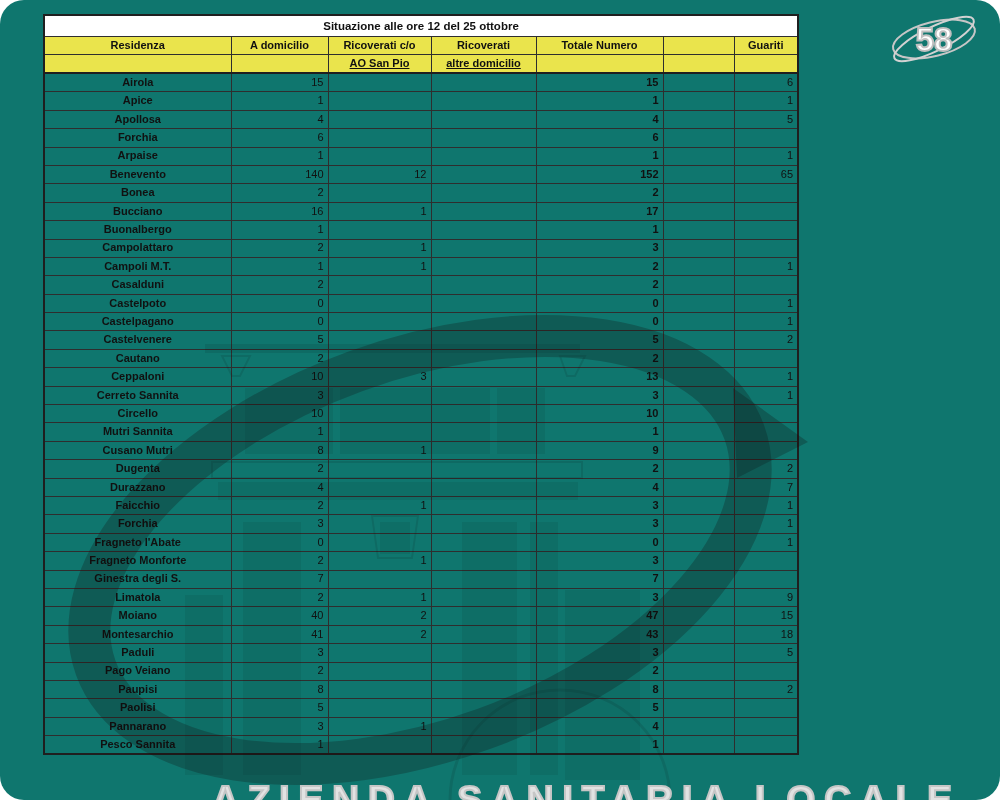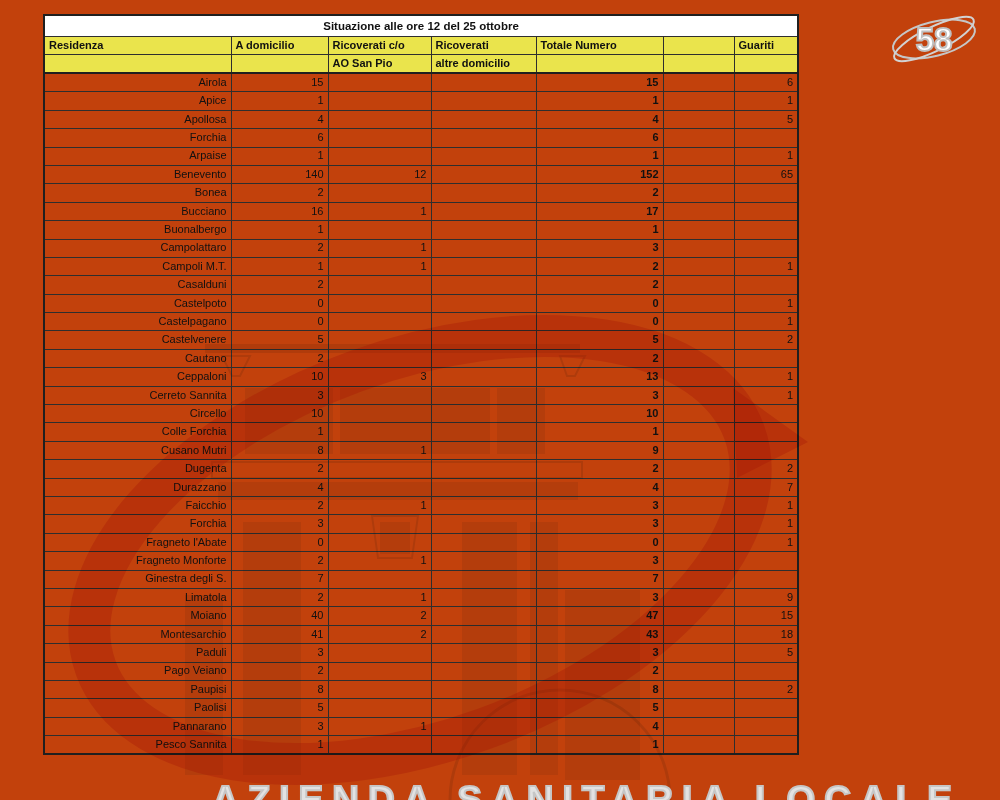--- a/index.html
+++ b/index.html
@@ -1,40 +1,40 @@
 <!DOCTYPE html>
 <html style="--yellow: #EAE44C; --border: #2e2e2e;"><head>
 <meta charset="utf-8">
 <style>
   html,body{margin:0;padding:0;background:#fff;}
   .page{
-    position:relative;width:1000px;height:800px;background:#c2410c;
-    overflow:hidden;font-family:"Liberation Sans",sans-serif;color:#111;
+    position:relative;width:1000px;height:800px;background:#0f766e;
+    overflow:hidden;font-family:"Liberation Sans",sans-serif;color:#111;border-radius:24px;
   }
   table.sit{
     position:absolute;left:43px;top:14px;width:754px;
     border-collapse:collapse;table-layout:fixed;
     border:2px solid #1f1f1f;
   }
   .sit th,.sit td{
     border:1px solid var(--border,#2e2e2e);
     font-size:11px;line-height:1.05;
     padding:0 4px;overflow:hidden;white-space:nowrap;
   }
   .sit .title-row th{
     height:20px;background:#fff;font-weight:bold;font-size:11.5px;
     text-align:center;
   }
   .sit thead tr.hdr th{
     height:17px;background:var(--yellow,#EAE44C);
-    font-weight:bold;text-align:left;
-  }
-  .sit thead tr.hdr2 th{border-bottom:2px solid #1f1f1f;}
+    font-weight:bold;text-align:center;
+  }
+  .sit thead tr.hdr2 th{border-bottom:2px solid #1f1f1f;text-decoration:underline;}
   .sit tbody td{height:17.4px;}
-  .sit tbody td.c0{text-align:right;font-weight:normal;}
+  .sit tbody td.c0{text-align:center;font-weight:bold;}
   .sit tbody td.c1,.sit tbody td.c2,.sit tbody td.c3,
   .sit tbody td.c5,.sit tbody td.c6{text-align:right;font-weight:normal;}
   .sit tbody td.c4{text-align:right;font-weight:bold;}
   .wm{
     position:absolute;left:0;top:0;width:1000px;height:800px;
     pointer-events:none;mix-blend-mode:multiply;
   }
   .wm-text{
     position:absolute;left:212px;top:779px;
     font-size:37px;font-weight:bold;letter-spacing:9px;white-space:nowrap;
@@ -247,21 +247,21 @@
         <tr>
           <td class="c0">Circello</td>
           <td class="c1">10</td>
           <td class="c2"></td>
           <td class="c3"></td>
           <td class="c4">10</td>
           <td class="c5"></td>
           <td class="c6"></td>
         </tr>
         <tr>
-          <td class="c0">Colle Forchia</td>
+          <td class="c0">Mutri Sannita</td>
           <td class="c1">1</td>
           <td class="c2"></td>
           <td class="c3"></td>
           <td class="c4">1</td>
           <td class="c5"></td>
           <td class="c6"></td>
         </tr>
         <tr>
           <td class="c0">Cusano Mutri</td>
           <td class="c1">8</td>

